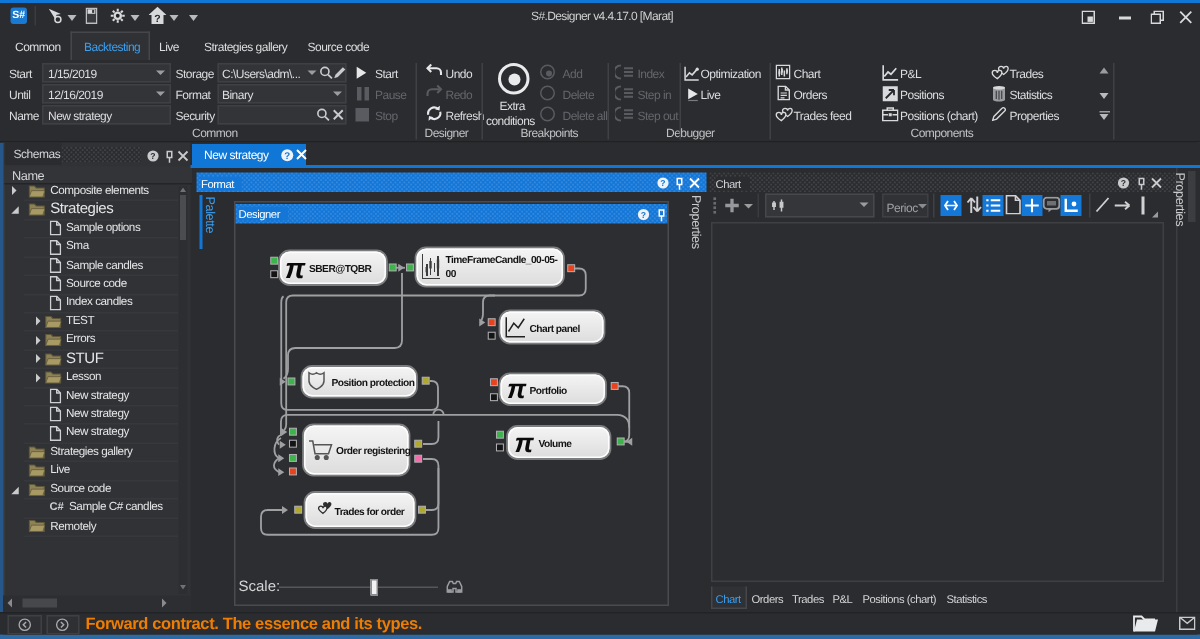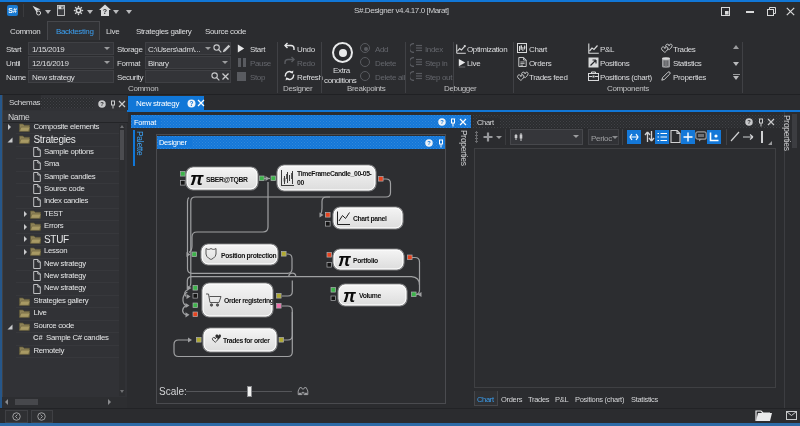--- a/index.html
+++ b/index.html
@@ -676,20 +676,21 @@
 <div class="abs" style="left:4.5px;top:410px;width:23px;height:12.5px;border:1px solid #3f4044;background:#2f3033;"></div>
     <svg class="abs" style="left:11.5px;top:412px" width="9" height="9" viewBox="0 0 12 12">
       <circle cx="6" cy="6" r="5" fill="none" stroke="#a9aaac" stroke-width="1.2"></circle>
       <path d="M7.2 3.5 L4.7 6 L7.2 8.5" fill="none" stroke="#a9aaac" stroke-width="1.3"></path>
     </svg>
 <div class="abs" style="left:30.5px;top:410px;width:22px;height:12.5px;border:1px solid #3f4044;background:#2f3033;"></div>
     <svg class="abs" style="left:37px;top:412px" width="9" height="9" viewBox="0 0 12 12">
       <circle cx="6" cy="6" r="5" fill="none" stroke="#a9aaac" stroke-width="1.2"></circle>
       <path d="M4.8 3.5 L7.3 6 L4.8 8.5" fill="none" stroke="#a9aaac" stroke-width="1.3"></path>
     </svg>
+<div class="abs" style="left:57px;top:410px;color:#ef7d00;font-size:11px;letter-spacing:-0.25px;font-weight:bold;white-space:nowrap;">Forward contract. The essence and its types.</div>
 <svg class="abs" style="left:755px;top:409px" width="20" height="13" viewBox="0 0 20 13">
       <path d="M1 12 L3 4 H17 L15 12 Z" fill="#e9eaeb"></path>
       <path d="M1 12 V2 H6 L8 4 H15" fill="none" stroke="#e9eaeb" stroke-width="1.2"></path>
     </svg>
 <svg class="abs" style="left:786px;top:411px" width="11" height="9" viewBox="0 0 11 9">
       <rect x="0.5" y="0.5" width="10" height="8" fill="none" stroke="#c9cacc"></rect>
       <path d="M0.5 0.5 L5.5 4.5 L10.5 0.5" fill="none" stroke="#c9cacc"></path>
     </svg>
 </div>
 

